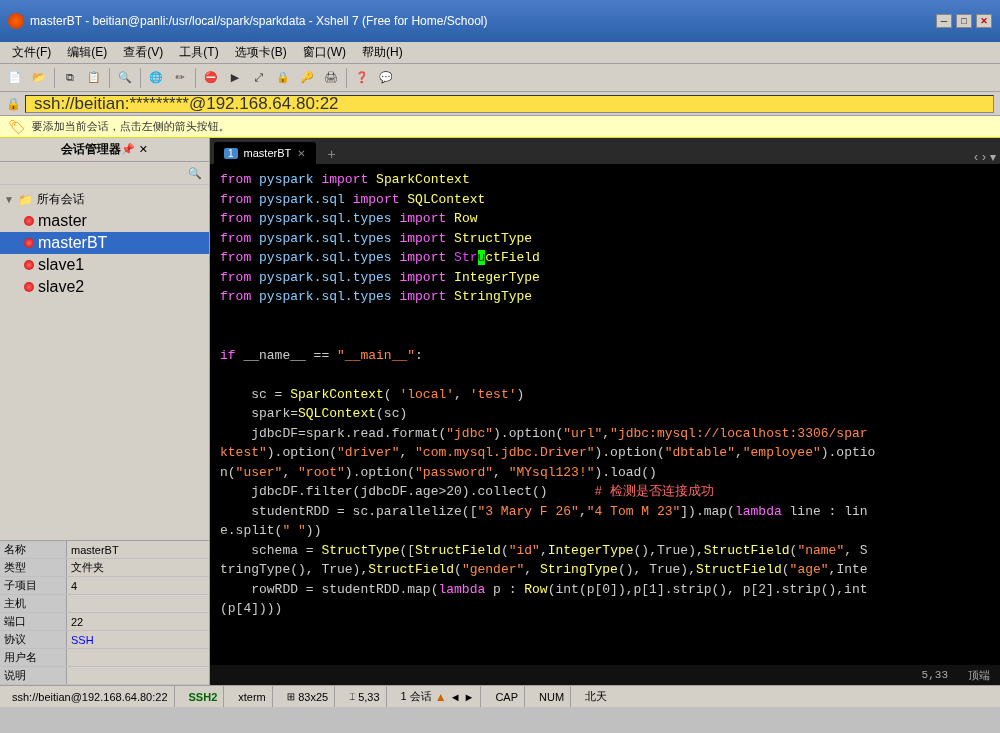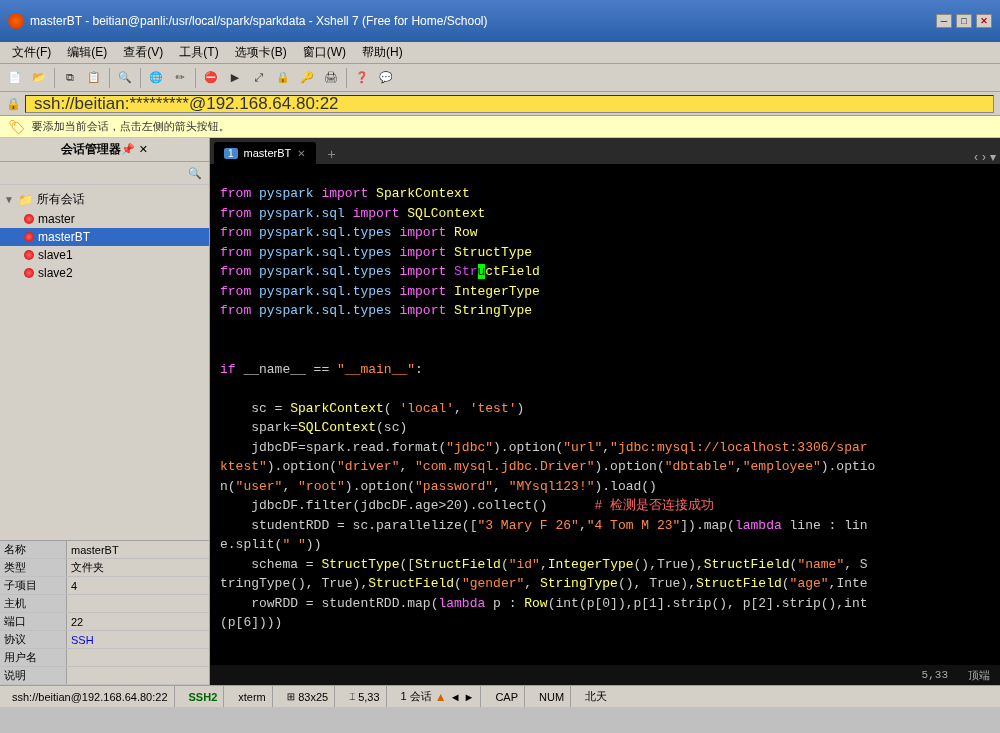--- a/index.html
+++ b/index.html
@@ -141,21 +141,21 @@
       gap: 4px;
       cursor: pointer;
     }
     .tree-group .folder-icon { font-size: 12px; color: #f0a000; }
     .tree-item {
       padding: 2px 4px 2px 24px;
       display: flex;
       align-items: center;
       gap: 4px;
       cursor: pointer;
-      font-size: 12px;
+      font-size: 16px;
     }
     .tree-item.active { background: #316ac5; color: white; }
     .session-dot {
       width: 10px; height: 10px;
       background: radial-gradient(circle, #ff6666, #cc0000);
       border-radius: 50%;
       flex-shrink: 0;
     }
 
     
@@ -237,21 +237,21 @@
     }
     .tab-nav span { cursor: pointer; }
 
     
     #code-editor {
       flex: 1;
       background: #000;
       color: #ccc;
       font-family: 'Courier New', monospace;
       font-size: 13px;
-      padding: 20px 10px;
+      padding: 6px 10px;
       overflow: auto;
       line-height: 1.5;
       position: relative;
     }
     .code-line { white-space: pre; display: block; }
     .kw { color: #ff66ff; }
     .imp { color: #ff66ff; }
     .cmt { color: #ff6666; }
     .green-cursor { background: #00ff00; color: #000; }
 
@@ -453,21 +453,21 @@
 <span class="code-line">    spark=<span style="color:#ffff66;">SQLContext</span>(sc)</span>
 <span class="code-line">    jdbcDF=spark.read.format(<span style="color:#ff8844;">"jdbc"</span>).option(<span style="color:#ff8844;">"url"</span>,<span style="color:#ff8844;">"jdbc:mysql://localhost:3306/spar</span></span>
 <span class="code-line"><span style="color:#ff8844;">ktest"</span>).option(<span style="color:#ff8844;">"driver"</span>, <span style="color:#ff8844;">"com.mysql.jdbc.Driver"</span>).option(<span style="color:#ff8844;">"dbtable"</span>,<span style="color:#ff8844;">"employee"</span>).optio</span>
 <span class="code-line">n(<span style="color:#ff8844;">"user"</span>, <span style="color:#ff8844;">"root"</span>).option(<span style="color:#ff8844;">"password"</span>, <span style="color:#ff8844;">"MYsql123!"</span>).load()</span>
 <span class="code-line">    jdbcDF.filter(jdbcDF.age&gt;20).collect()      <span class="cmt"># 检测是否连接成功</span></span>
 <span class="code-line">    studentRDD = sc.parallelize([<span style="color:#ff8844;">"3 Mary F 26"</span>,<span style="color:#ff8844;">"4 Tom M 23"</span>]).map(<span class="kw">lambda</span> line : lin</span>
 <span class="code-line">e.split(<span style="color:#ff8844;">" "</span>))</span>
 <span class="code-line">    schema = <span style="color:#ffff66;">StructType</span>([<span style="color:#ffff66;">StructField</span>(<span style="color:#ff8844;">"id"</span>,<span style="color:#ffff66;">IntegerType</span>(),True),<span style="color:#ffff66;">StructField</span>(<span style="color:#ff8844;">"name"</span>, S</span>
 <span class="code-line">tringType(), True),<span style="color:#ffff66;">StructField</span>(<span style="color:#ff8844;">"gender"</span>, <span style="color:#ffff66;">StringType</span>(), True),<span style="color:#ffff66;">StructField</span>(<span style="color:#ff8844;">"age"</span>,Inte</span>
 <span class="code-line">    rowRDD = studentRDD.map(<span class="kw">lambda</span> p : <span style="color:#ffff66;">Row</span>(int(p[0]),p[1].strip(), p[2].strip(),int</span>
-<span class="code-line">(p[6])))</span>
+<span class="code-line">(p[4])))</span>
     </div>
 
     <div id="pos-bar">
       <span>5,33</span>
       <span>顶端</span>
     </div>
   </div>
 </div>
 
 <div id="status-bar">

